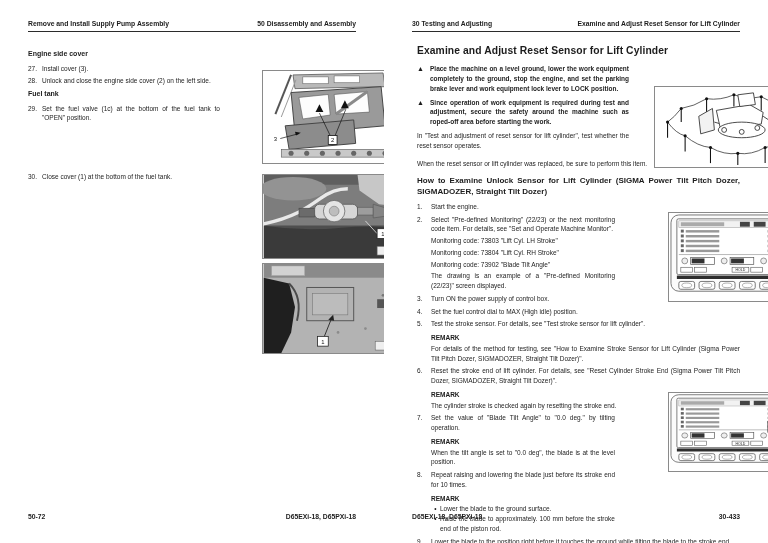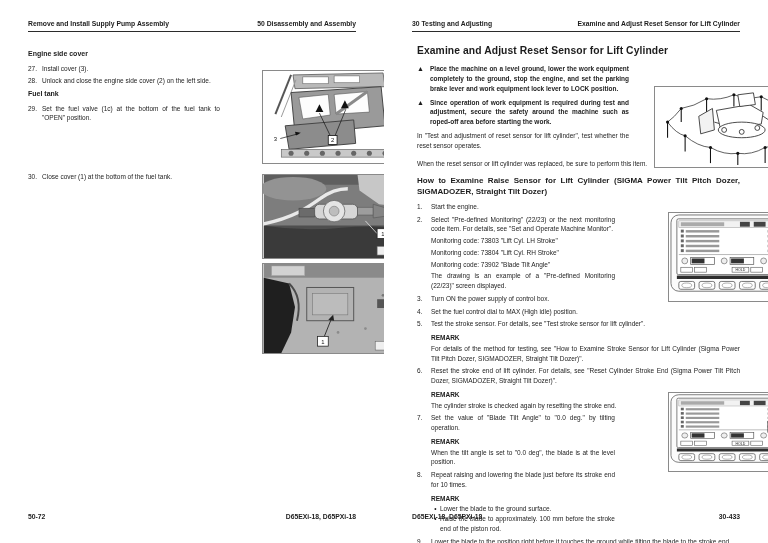--- a/index.html
+++ b/index.html
@@ -181,21 +181,21 @@
         <span class="t">Place the machine on a level ground, lower the work equipment completely to the ground, stop the engine, and set the parking brake lever and work equipment lock lever to LOCK position.</span>
       </div>
       <div class="warn">
         <span class="wi">▲</span>
         <span class="t">Since operation of work equipment is required during test and adjustment, secure the safety around the machine such as roped-off area before starting the work.</span>
       </div>
 
       <p class="para w212">In "Test and adjustment of reset sensor for lift cylinder", test whether the reset sensor operates.</p>
       <p class="para full" style="margin-top:9px">When the reset sensor or lift cylinder was replaced, be sure to perform this item.</p>
 
-      <h2 class="subtitle">How to Examine Raise Sensor for Lift Cylinder (SIGMA Power Tilt Pitch Dozer, SIGMADOZER, Straight Tilt Dozer)</h2>
+      <h2 class="subtitle">How to Examine Unlock Sensor for Lift Cylinder (SIGMA Power Tilt Pitch Dozer, SIGMADOZER, Straight Tilt Dozer)</h2>
 
       <div class="step w195">
         <span class="n">1.</span>
         <span class="t">Start the engine.</span>
       </div>
 
       <div class="step w195">
         <span class="n">2.</span>
         <span class="t">
           <span>Select "Pre-defined Monitoring" (22/23) or the next monitoring code item. For details, see "Set and Operate Machine Monitor".</span>

